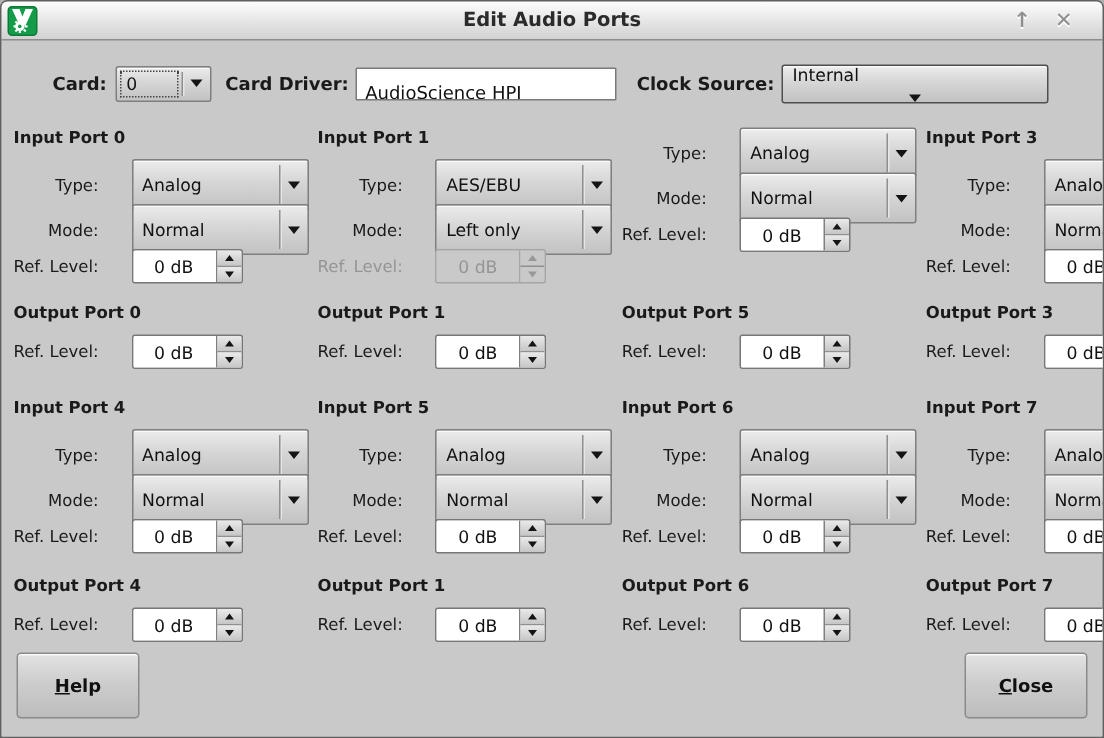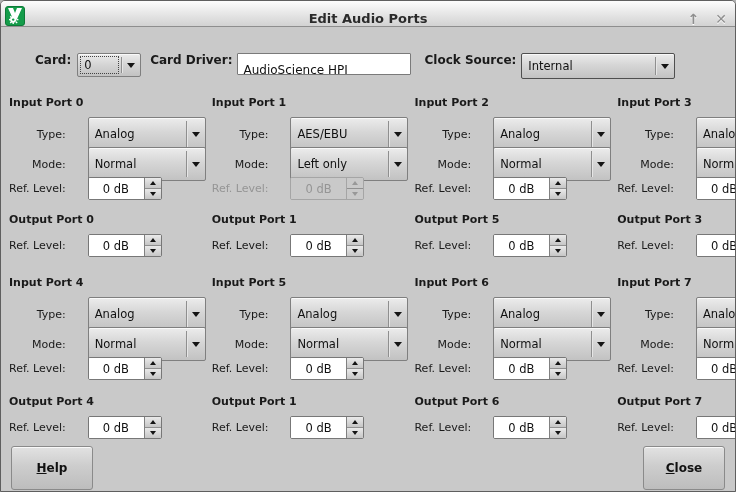--- a/index.html
+++ b/index.html
@@ -14,22 +14,22 @@
     border-radius:5px 5px 0 0;
     background:#c9c9c9;
     overflow:hidden;
     display:flex; flex-direction:column;
   }
   
   .titlebar {
     height:26px; flex:0 0 26px;
     background:linear-gradient(#fdfdfd, #e9e9e9 45%, #d2d2d2);
     border-bottom:1px solid #8e8e8e;
-    display:flex; align-items:flex-end;
-    padding:0 8px 0 4px;
+    display:flex; align-items:center;
+    padding:0 20px 0 4px;
     position:relative;
   }
   .app-icon {
     width:20px; height:20px; border-radius:3px;
     background:#149c4a;
     border:1px solid #0c7a37;
     flex:0 0 20px;
   }
   .titlebar-title {
     position:absolute; left:0; right:0; text-align:center;
@@ -42,22 +42,22 @@
     cursor:default; text-shadow:0 1px 0 #fff;
   }
   
   .content {
     flex:1; display:flex; flex-direction:column;
     background:#c9c9c9; padding:0 4px;
     font-size:11px; color:#1a1a1a;
   }
   
   .toprow {
-    margin:26px 0 0 30px; height:27px;
-    display:flex; align-items:flex-start; flex:0 0 auto;
+    margin:15px 0 0 30px; height:27px;
+    display:flex; align-items:center; flex:0 0 auto;
   }
   .top-label { font-weight:bold; font-size:12px; white-space:nowrap; }
   
   .combo {
     background:linear-gradient(#ececec, #d6d6d6 45%, #c2c2c2);
     border:1px solid #7f7f7f; border-radius:2px;
     height:34px; display:flex; align-items:center;
     box-shadow: inset 0 1px 0 rgba(255,255,255,.7);
   }
   .combo-text {
@@ -70,21 +70,21 @@
     width:1px; align-self:stretch; margin:3px 0;
     background:#8f8f8f; box-shadow:1px 0 0 #e6e6e6;
   }
   .combo-arrow-box { width:18px; display:flex; justify-content:center; }
   .tri-down-lg {
     width:0; height:0;
     border-left:4px solid transparent; border-right:4px solid transparent;
     border-top:5px solid #141414;
   }
   .card-combo { width:64px; height:24px; }
-  .clock-combo { width:154px; height:26px; border-color:#4f4f4f; }
+  .clock-combo { width:178px; height:26px; border-color:#4f4f4f;flex-direction:column; }
   
   .text-entry {
     width:174px; height:22px;
     border:1px solid #7a7a7a; border-radius:1px;
     background:#fff; font-family:inherit; font-size:12px; color:#111;
     padding:12px 0 0 5px; outline:none;
   }
   
   .port-section {
     display:grid; grid-template-columns:repeat(4, 1fr);
@@ -290,21 +290,20 @@
                     </div>
                     <div class="spin-btn down">
                       <span class="tri-down-sm"></span>
                     </div>
                   </div>
                 </div>
               </div>
             </div>
           </div>
           <div class="port-cell">
-            <div class="port-header">Input Port 2</div>
             <div class="field-row">
               <span class="field-label">Type:</span>
               <div>
                 <div class="combo port-combo">
                   <span class="combo-text">Analog</span>
                   <span class="combo-sep"></span>
                   <span class="combo-arrow-box">
                     <span class="tri-down-lg"></span>
                   </span>
                 </div>

